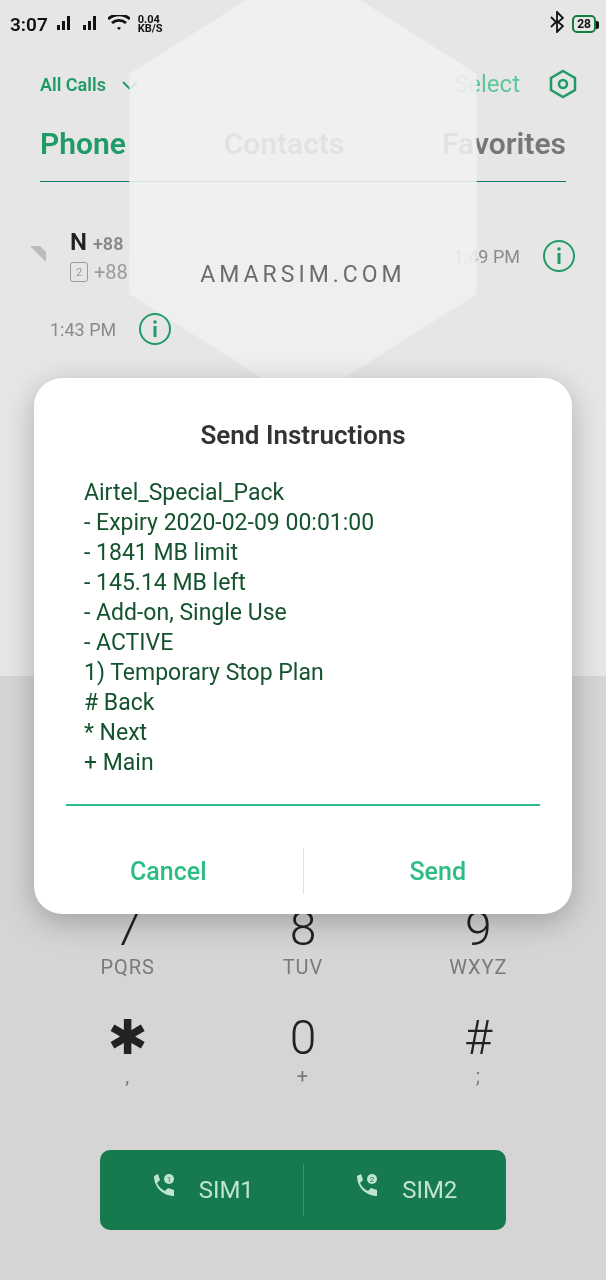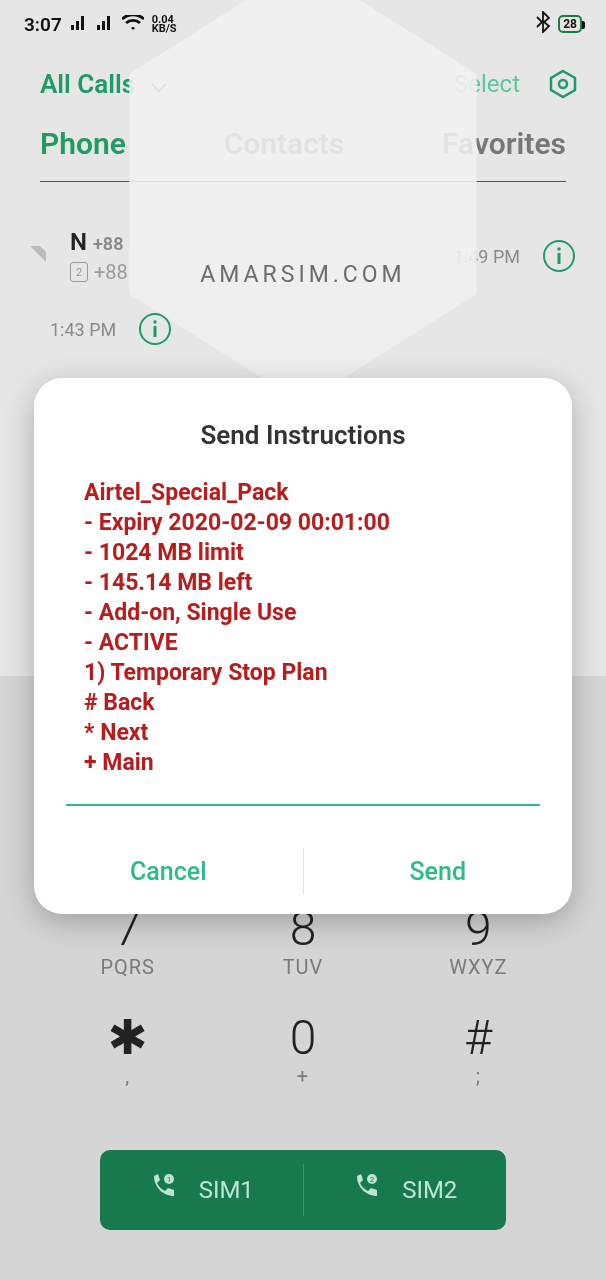--- a/index.html
+++ b/index.html
@@ -1,29 +1,29 @@
 <!DOCTYPE html>
 <html><head>
 <meta charset="utf-8">
 <style>
   * { box-sizing: border-box; margin: 0; padding: 0; font-family: -apple-system, "Segoe UI", Roboto, sans-serif; }
   html, body { width: 606px; height: 1280px; overflow: hidden; background: #f5f5f5; }
   .root { position: relative; width: 606px; height: 1280px; }
 
   
-  .status-bar { position: absolute; top: 0; left: 0; right: 0; height: 48px; display: flex; align-items: center; padding: 0 24px; font-size: 19px; font-weight: 600; color: #111; }
+  .status-bar { position: absolute; top: 0; left: 0; right: 0; height: 48px; display: flex; align-items: center; padding: 0 10px; font-size: 19px; font-weight: 600; color: #111; }
   .status-left { display: flex; align-items: center; gap: 8px; }
   .status-right { margin-left: auto; display: flex; align-items: center; gap: 8px; }
   .speed { display: flex; flex-direction: column; font-size: 11px; line-height: 9px; font-weight: 700; }
   .battery { border: 2px solid #15803d; border-radius: 5px; padding: 0 3px; font-size: 12px; font-weight: 700; position: relative; }
   .battery::after { content:""; position:absolute; right:-5px; top:4px; width:3px; height:8px; background:#111; border-radius:0 2px 2px 0; }
 
   
   .header { position: absolute; top: 56px; left: 0; right: 0; height: 56px; display: flex; align-items: center; padding: 0 28px 0 40px; }
-  .allcalls { color: #1f9b67; font-size: 26px; font-weight: 600; display:flex; align-items:center; gap:16px; }
+  .allcalls { color: #1f9b67; font-size: 18px; font-weight: 600; display:flex; align-items:center; gap:16px; }
   .hdr-right { margin-left: auto; display: flex; align-items: center; gap: 28px; }
   .select { color: #5fc79b; font-size: 24px; }
   .gear { width: 30px; height: 30px; }
 
   
   .tabs { position: absolute; top: 126px; left: 40px; right: 40px; display: flex; justify-content: space-between; border-bottom: 1px solid #0f766e; padding-bottom: 20px; }
   .tab { font-size: 30px; font-weight: 600; color: #777; }
   .tab.active { color: #1f9b67; }
 
   
@@ -53,21 +53,21 @@
   .klab { font-size: 20px; color:#7a7a7a; letter-spacing:1px; margin-top:-2px; }
 
   
   .simbar { position:absolute; bottom:50px; left:100px; right:100px; height:80px; background:#177a4e; border-radius:10px; display:flex; }
   .simbtn { flex:1; display:flex; align-items:center; justify-content:center; gap:22px; color:#bfe4d2; font-size:24px; }
   .simbar .div { width:1px; background:#3f9472; margin:14px 0; }
 
   
   .dialog { position:absolute; top:378px; left:34px; right:34px; background:#fff; border-radius:28px; box-shadow: 0 8px 30px rgba(0,0,0,0.25); padding-bottom: 0; overflow:hidden; }
   .dlg-title { text-align:center; font-size:26px; font-weight:600; color:#333; padding: 42px 0 28px; }
-  .dlg-body { padding: 0 50px 26px; font-size:23px; line-height:30px; color:#b91c1c;font-weight:bold; }
+  .dlg-body { padding: 0 50px 26px; font-size:23px; line-height:30px; color:#14532d; }
   .dlg-input-line { margin: 0 32px 22px; height:2px; background:#2bbd84; }
   .dlg-actions { display:flex; height:86px; }
   .dlg-btn { flex:1; display:flex; align-items:center; justify-content:center; font-size:25px; color:#2bbd84; font-weight:500; }
   .dlg-sep { width:1px; background:#e2e2e2; margin:20px 0; }
 
   
   .bg-dim { position:absolute; inset:0; background:rgba(0,0,0,0.06); }
 </style>
 </head>
 <body>
@@ -235,21 +235,21 @@
       </span>
       <span>SIM2</span>
     </div>
   </div>
 
   <div class="dialog">
     <div class="dlg-title">Send Instructions</div>
     <div class="dlg-body">
       <div>Airtel_Special_Pack</div>
       <div>- Expiry 2020-02-09 00:01:00</div>
-      <div>- 1024 MB limit</div>
+      <div>- 1841 MB limit</div>
       <div>- 145.14 MB left</div>
       <div>- Add-on, Single Use</div>
       <div>- ACTIVE</div>
       <div>1) Temporary Stop Plan</div>
       <div># Back</div>
       <div>* Next</div>
       <div>+ Main</div>
     </div>
     <div class="dlg-input-line"></div>
     <div class="dlg-actions">

